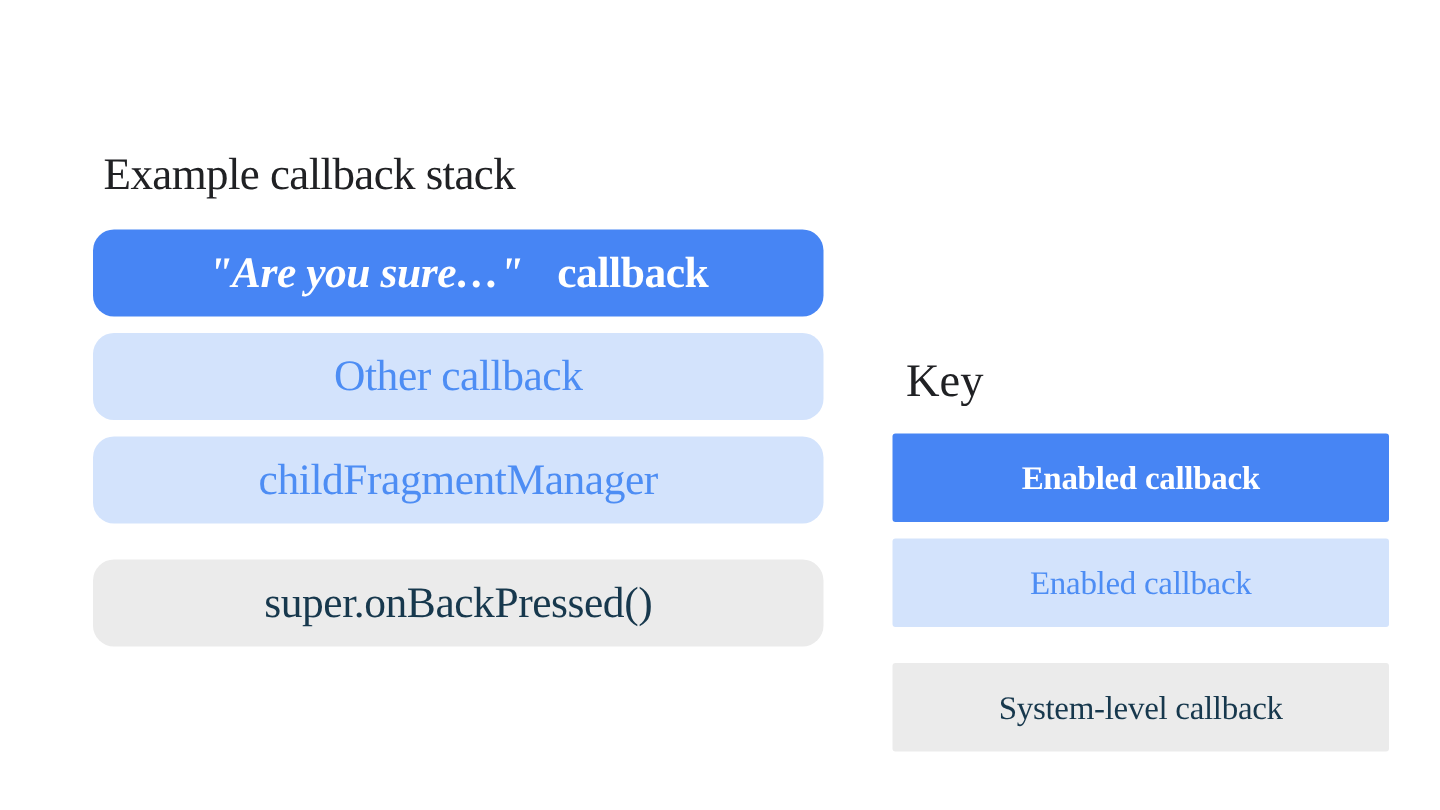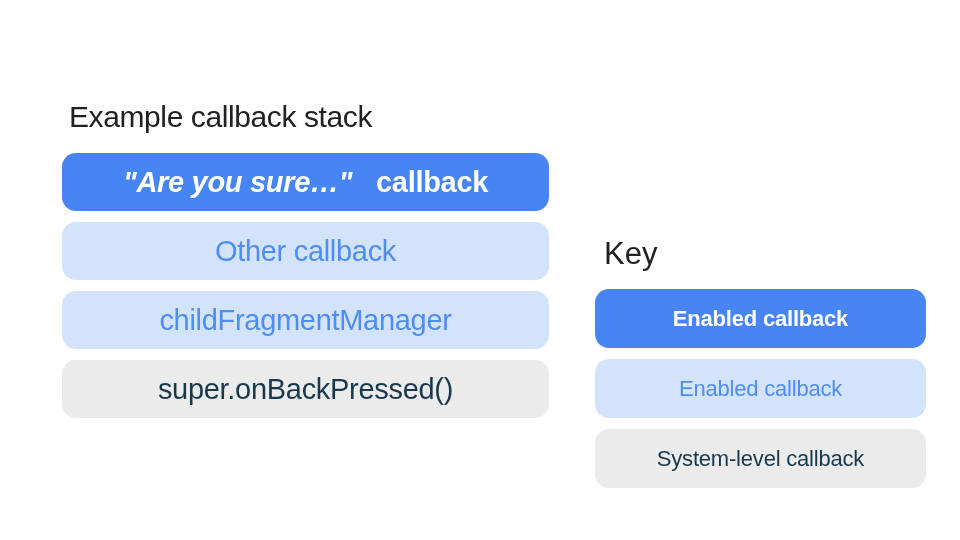--- a/index.html
+++ b/index.html
@@ -6,21 +6,21 @@
     margin: 0;
     padding: 0;
     background: #ffffff;
   }
   .stage {
     position: relative;
     width: 960px;
     height: 540px;
     background: var(--page-bg, #ffffff);
     overflow: hidden;
-    font-family: Liberation Sans, sans-serif;
+    font-family: Liberation Serif, serif;
   }
 
   .stack-title {
     position: absolute;
     left: 69px;
     top: 100px;
     font-size: 30px;
     font-weight: 500;
     letter-spacing: -0.4px;
     color: var(--heading-text, #202124);
@@ -59,21 +59,21 @@
     position: absolute;
     left: 595px;
     top: 289px;
     width: 331px;
     display: flex;
     flex-direction: column;
     gap: 11px;
   }
   .key-box {
     height: 59px;
-    border-radius: 14px;
+    border-radius: 2px;
     display: flex;
     align-items: center;
     justify-content: center;
     font-size: 22px;
     letter-spacing: -0.2px;
     white-space: nowrap;
   }
 
   .type-enabled {
     background: var(--enabled-bg, #4785F4);
@@ -82,20 +82,21 @@
   }
   .type-disabled {
     background: var(--disabled-bg, #D3E3FC);
     color: var(--disabled-text, #4D8DF4);
     font-weight: 400;
   }
   .type-system {
     background: var(--system-bg, #EBEBEB);
     color: var(--system-text, #17384D);
     font-weight: 400;
+    margin-top: 13px;
   }
 
   .quote-part {
     font-style: italic;
     font-weight: 700;
   }
   .rest-part {
     font-style: normal;
     font-weight: 700;
     white-space: pre;

